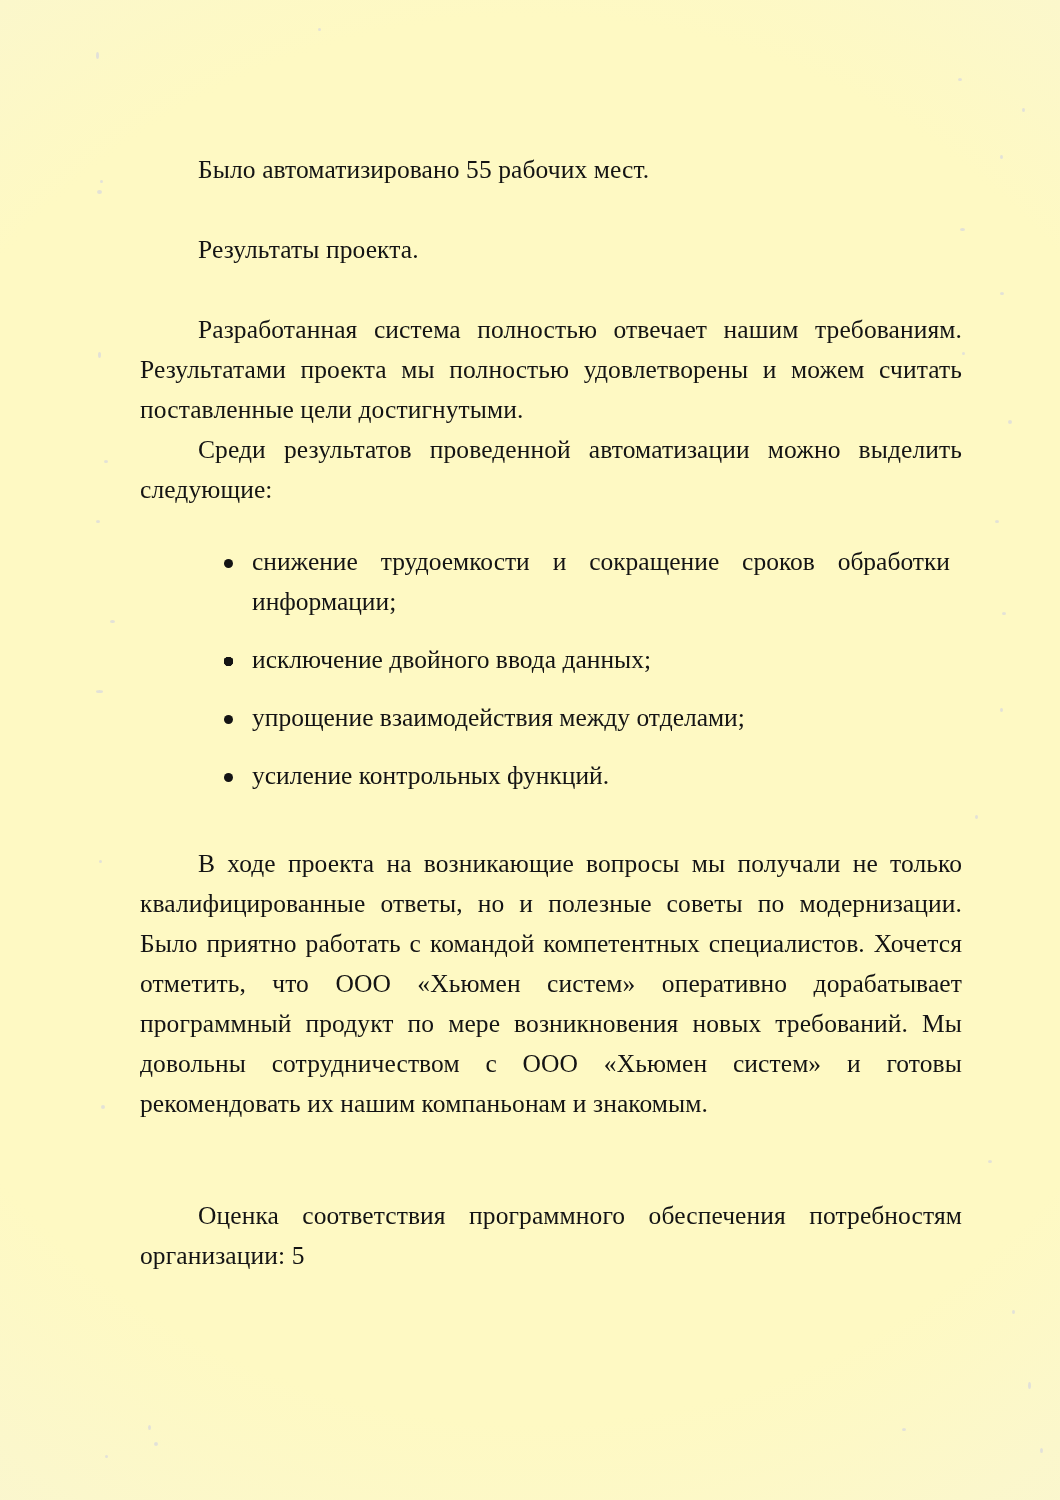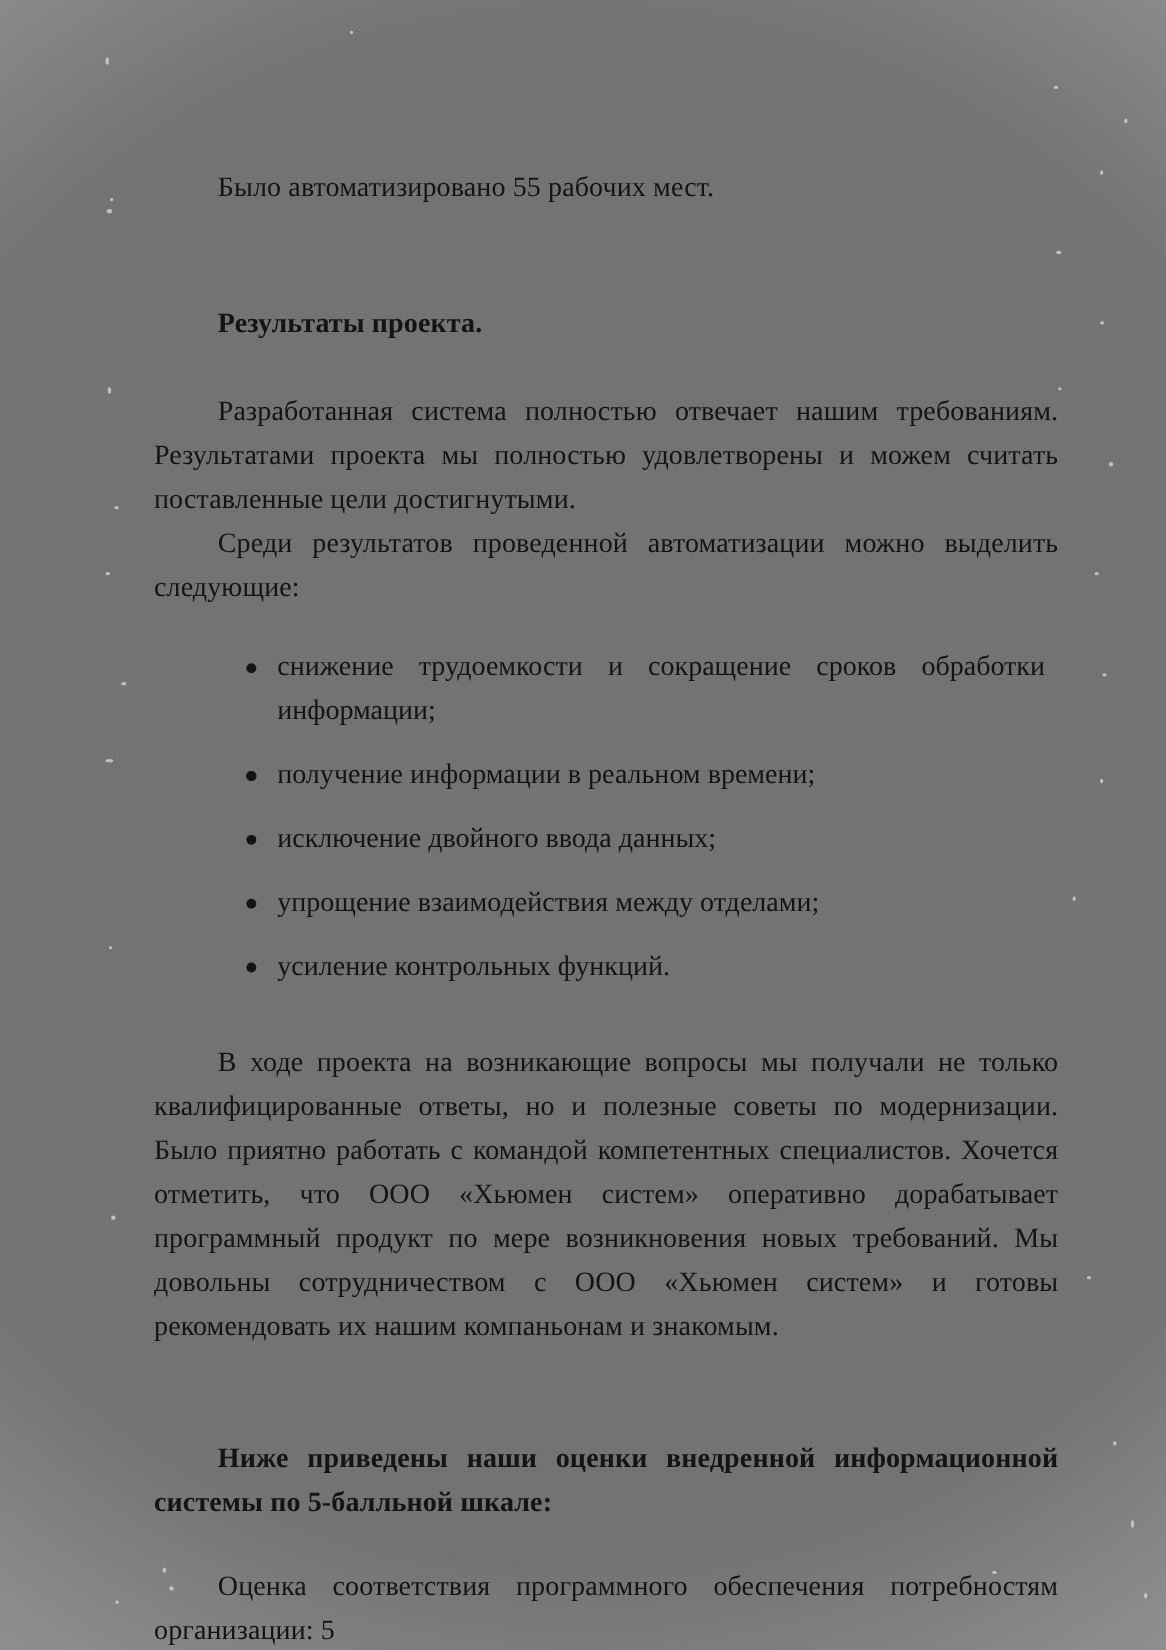--- a/index.html
+++ b/index.html
@@ -5,21 +5,21 @@
 <style>
   html, body {
     margin: 0;
     padding: 0;
     background: #ffffff;
   }
   .page {
     position: relative;
     width: 1060px;
     height: 1500px;
-    background: #737373;
+    background: #fef9c3;
     overflow: hidden;
     font-family: "Liberation Serif", "DejaVu Serif", serif;
     color: #141414;
     box-sizing: border-box;
   }
 
   
   .paper-tone {
     position: absolute;
     inset: 0;
@@ -52,23 +52,22 @@
   p.para {
     margin: 0;
     text-align: justify;
     text-justify: inter-word;
     font-size: 25.5px;
     line-height: 40px;
     letter-spacing: .1px;
   }
   p.para.indent { text-indent: 58px; }
   p.bold {
-    font-weight: 700;
+    font-weight: 400;
     text-align: justify;
-    margin-top: 44px;
   }
 
   .spacer-xl { height: 40px; }
   .spacer-l  { height: 36px; }
   .spacer-m  { height: 20px; }
 
   ul.bullets {
     list-style: none;
     margin: 12px;
     padding: 0;
@@ -159,21 +158,20 @@
         <span>снижение трудоемкости и сокращение сроков обработки информации;</span>
       </li>
       <li class="single">
         <span class="dot"></span>
       </li>
       <li class="single">
         <span class="dot"></span>
       </li>
       <li class="single">
         <span class="dot"></span>
-        <span>получение информации в реальном времени;</span>
       </li>
       <li class="single">
         <span class="dot"></span>
         <span>исключение двойного ввода данных;</span>
       </li>
       <li class="single">
         <span class="dot"></span>
         <span>упрощение взаимодействия между отделами;</span>
       </li>
       <li class="single">
@@ -181,20 +179,19 @@
         <span>усиление контрольных функций.</span>
       </li>
     </ul>
 
     <div class="spacer-l"></div>
 
     <p class="para indent">В ходе проекта на возникающие вопросы мы получали не только квалифицированные ответы, но и полезные советы по модернизации. Было приятно работать с командой компетентных специалистов. Хочется отметить, что ООО «Хьюмен систем» оперативно дорабатывает программный продукт по мере возникновения новых требований. Мы довольны сотрудничеством с ООО «Хьюмен систем» и готовы рекомендовать их нашим компаньонам и знакомым.</p>
 
     <div class="spacer-l"></div>
 
-    <p class="para bold indent">Ниже приведены наши оценки внедренной информационной системы по 5-балльной шкале:</p>
 
     <div class="spacer-l"></div>
 
     <p class="para indent">Оценка соответствия программного обеспечения потребностям организации: 5</p>
 
   </div>
 </div>
 
 </body></html>

